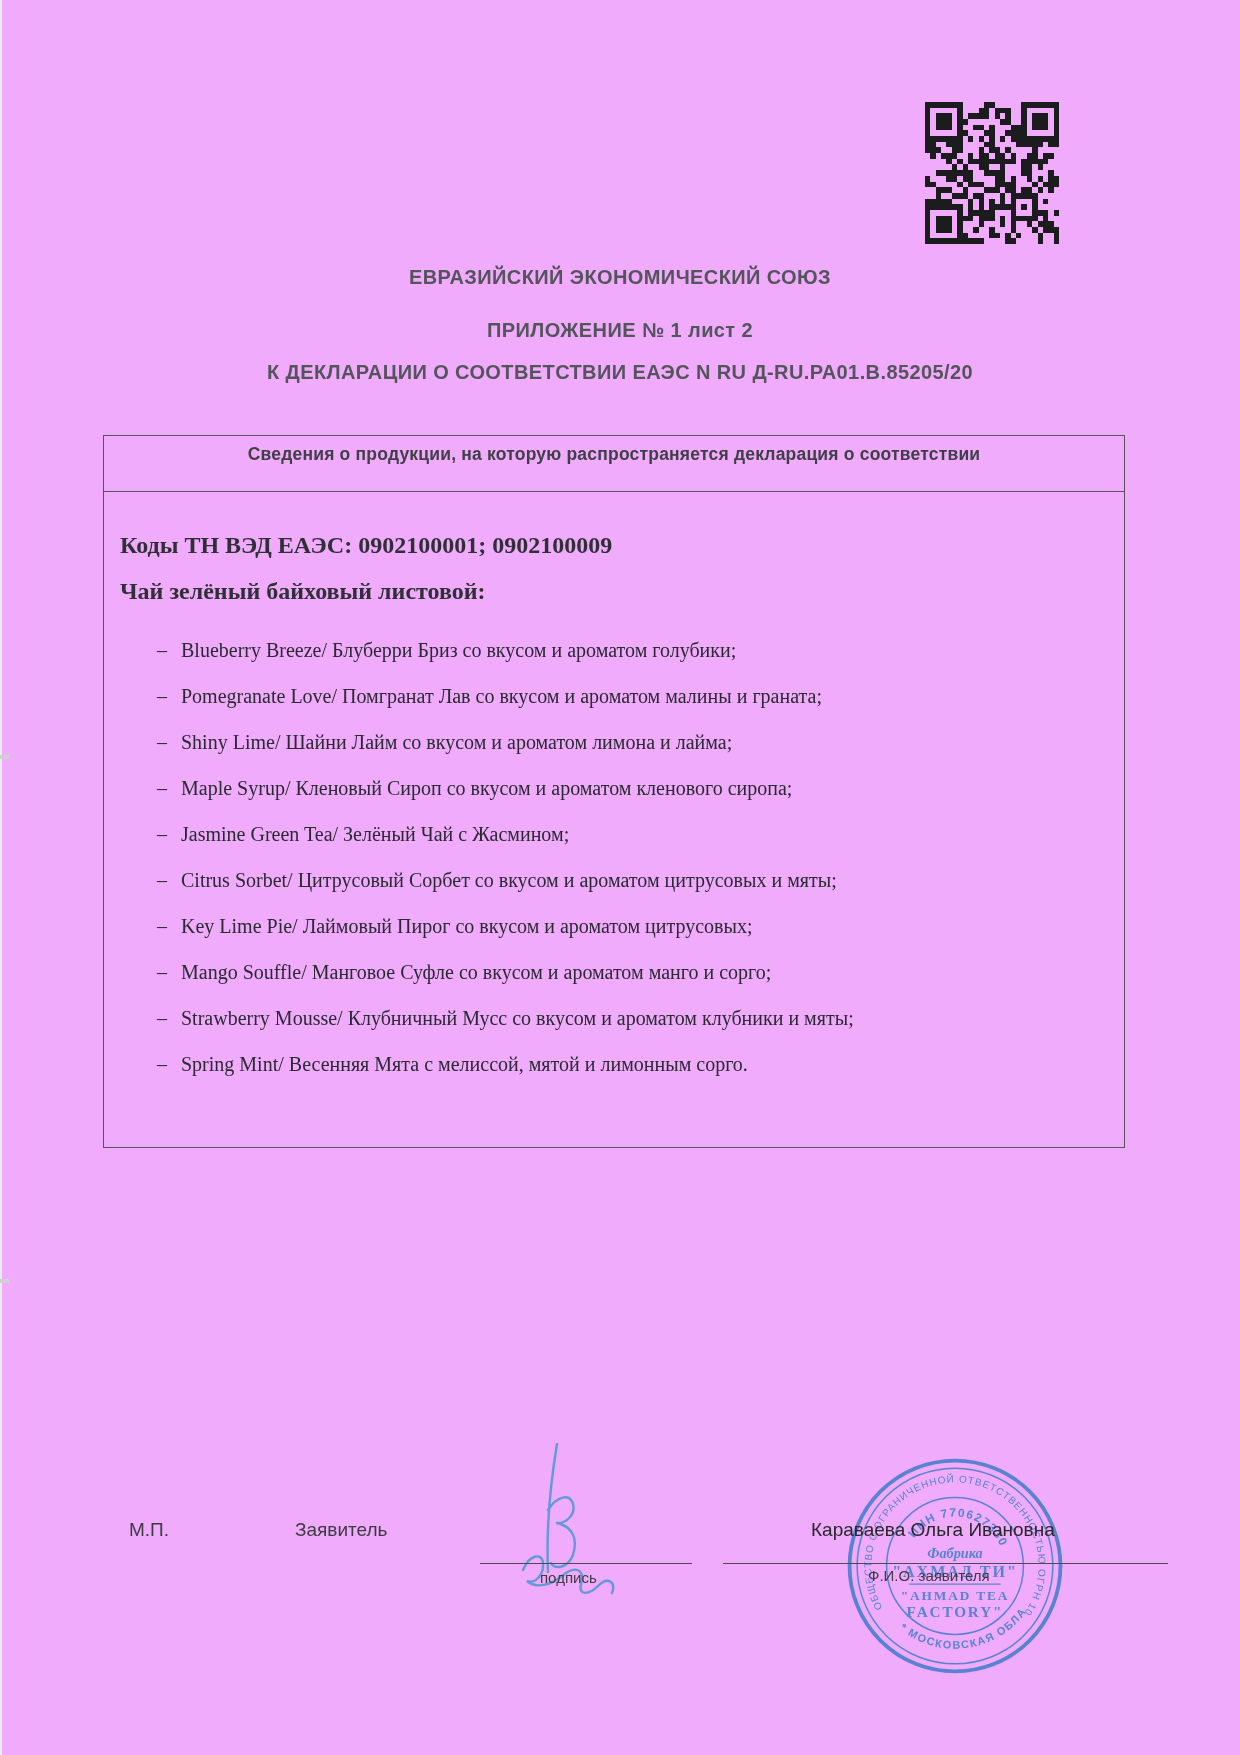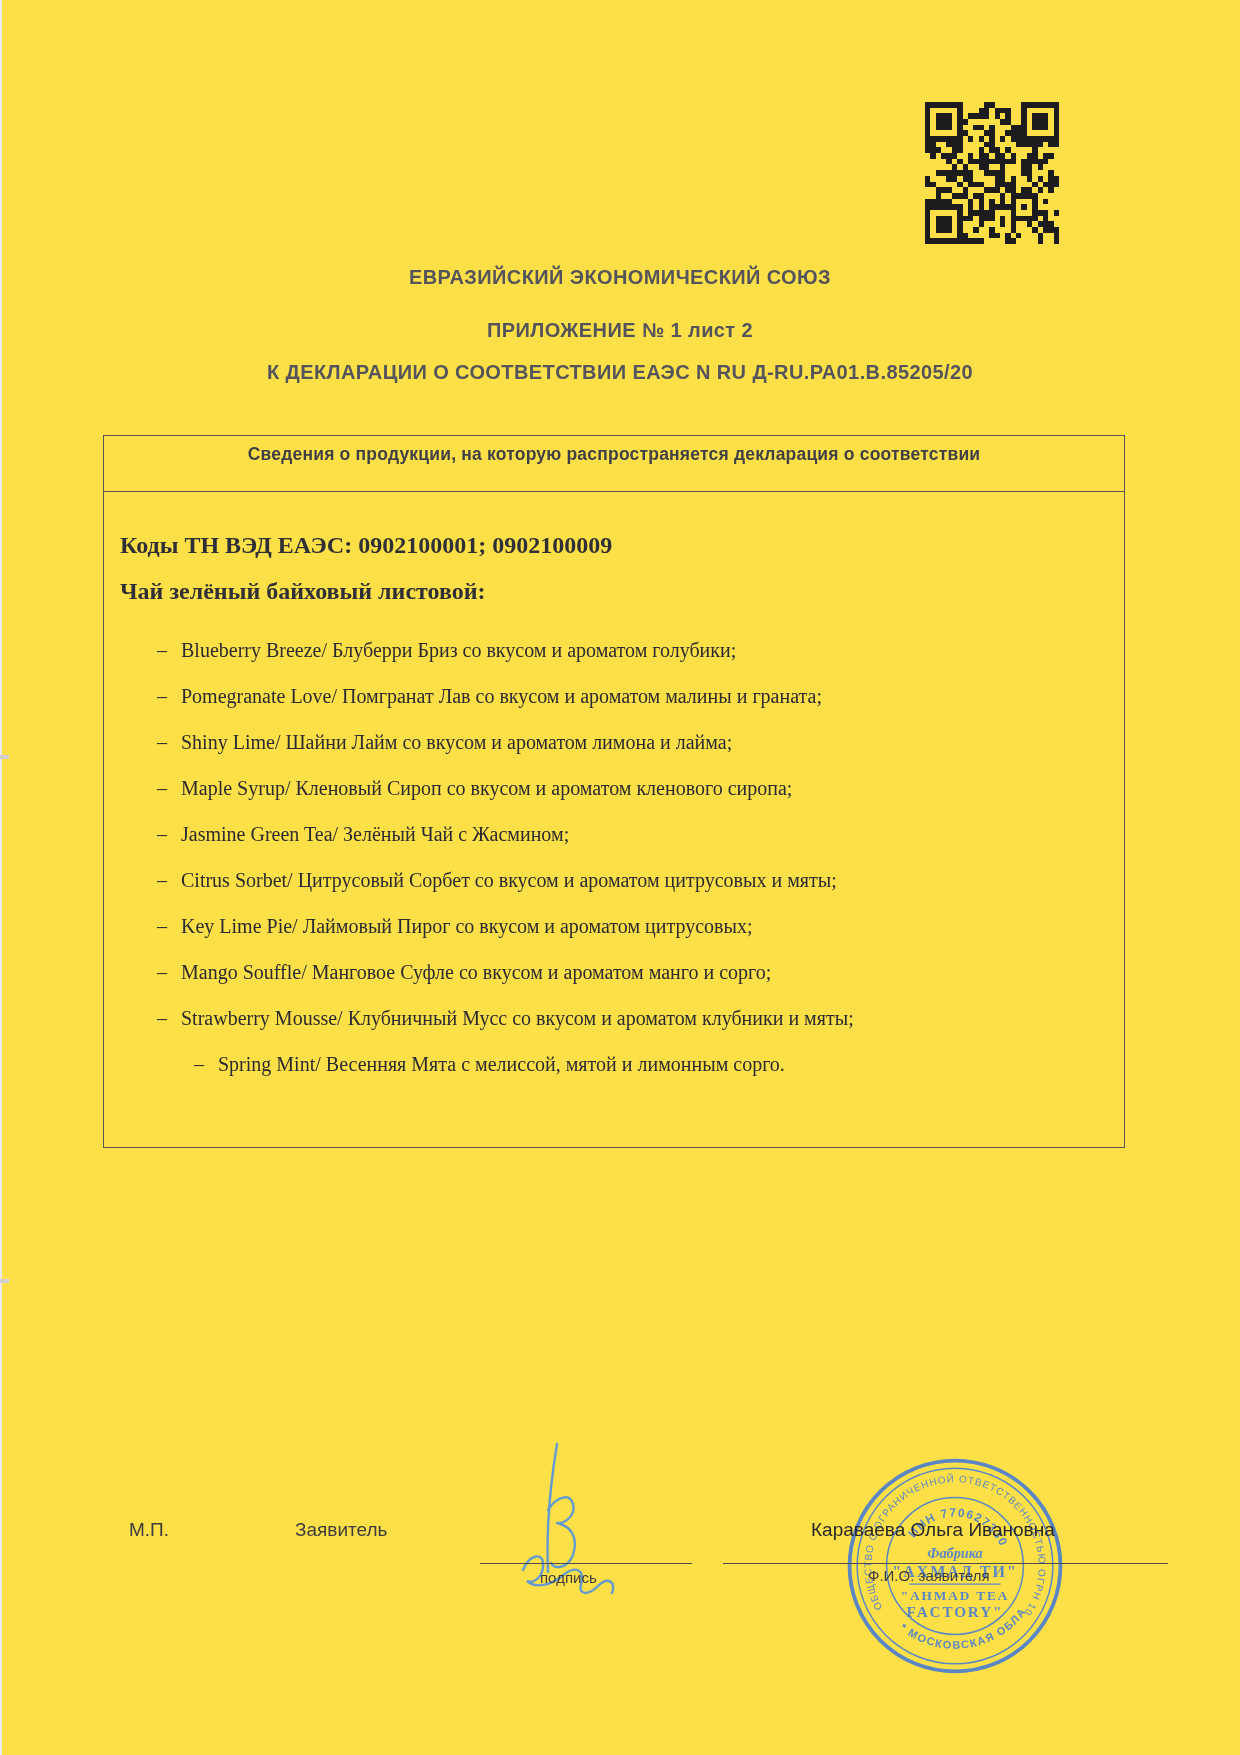--- a/index.html
+++ b/index.html
@@ -1,17 +1,17 @@
 <!DOCTYPE html>
 <html><head>
 <meta charset="utf-8">
 <style>
   html,body{margin:0;padding:0;background:#fff;}
   .page{
-    position:relative;width:1240px;height:1755px;background:#fde047;
+    position:relative;width:1240px;height:1755px;background:#f0abfc;
     font-family:"Liberation Sans",sans-serif;overflow:hidden;
   }
   .abs{position:absolute;}
   .title{
     width:100%;text-align:center;font-weight:bold;color:#54545c;
     font-size:20px;letter-spacing:0.4px;
   }
   .scan-edge{left:0;top:0;width:2px;height:1755px;background:#ebebee;}
   .scan-tick{left:0;width:9px;height:4px;background:#cfcfd4;}
   .qr{left:925px;top:102px;width:134px;height:142px;}
@@ -410,21 +410,21 @@
     <div class="tea-row" style="top:387px;">
       <span class="dash">–</span><span>Jasmine Green Tea/ Зелёный Чай с Жасмином;</span></div>
     <div class="tea-row" style="top:433px;">
       <span class="dash">–</span><span>Citrus Sorbet/ Цитрусовый Сорбет со вкусом и ароматом цитрусовых и мяты;</span></div>
     <div class="tea-row" style="top:479px;">
       <span class="dash">–</span><span>Key Lime Pie/ Лаймовый Пирог со вкусом и ароматом цитрусовых;</span></div>
     <div class="tea-row" style="top:525px;">
       <span class="dash">–</span><span>Mango Souffle/ Манговое Суфле со вкусом и ароматом манго и сорго;</span></div>
     <div class="tea-row" style="top:571px;">
       <span class="dash">–</span><span>Strawberry Mousse/ Клубничный Мусс со вкусом и ароматом клубники и мяты;</span></div>
-    <div class="tea-row" style="top:617px;margin-left:37px;">
+    <div class="tea-row" style="top:617px;">
       <span class="dash">–</span><span>Spring Mint/ Весенняя Мята с мелиссой, мятой и лимонным сорго.</span></div>
   </div>
 
   <div class="abs stamp">
     <svg width="228" height="228" viewBox="0 0 240 240" fill="none">
       <g stroke="#4d80cf" fill="none">
         <circle cx="120" cy="120" r="111" stroke-width="4"></circle>
         <circle cx="120" cy="120" r="103" stroke-width="1.6"></circle>
         <circle cx="120" cy="120" r="72" stroke-width="1.6"></circle>
         <line x1="72" y1="139" x2="168" y2="139" stroke-width="1.4"></line>

